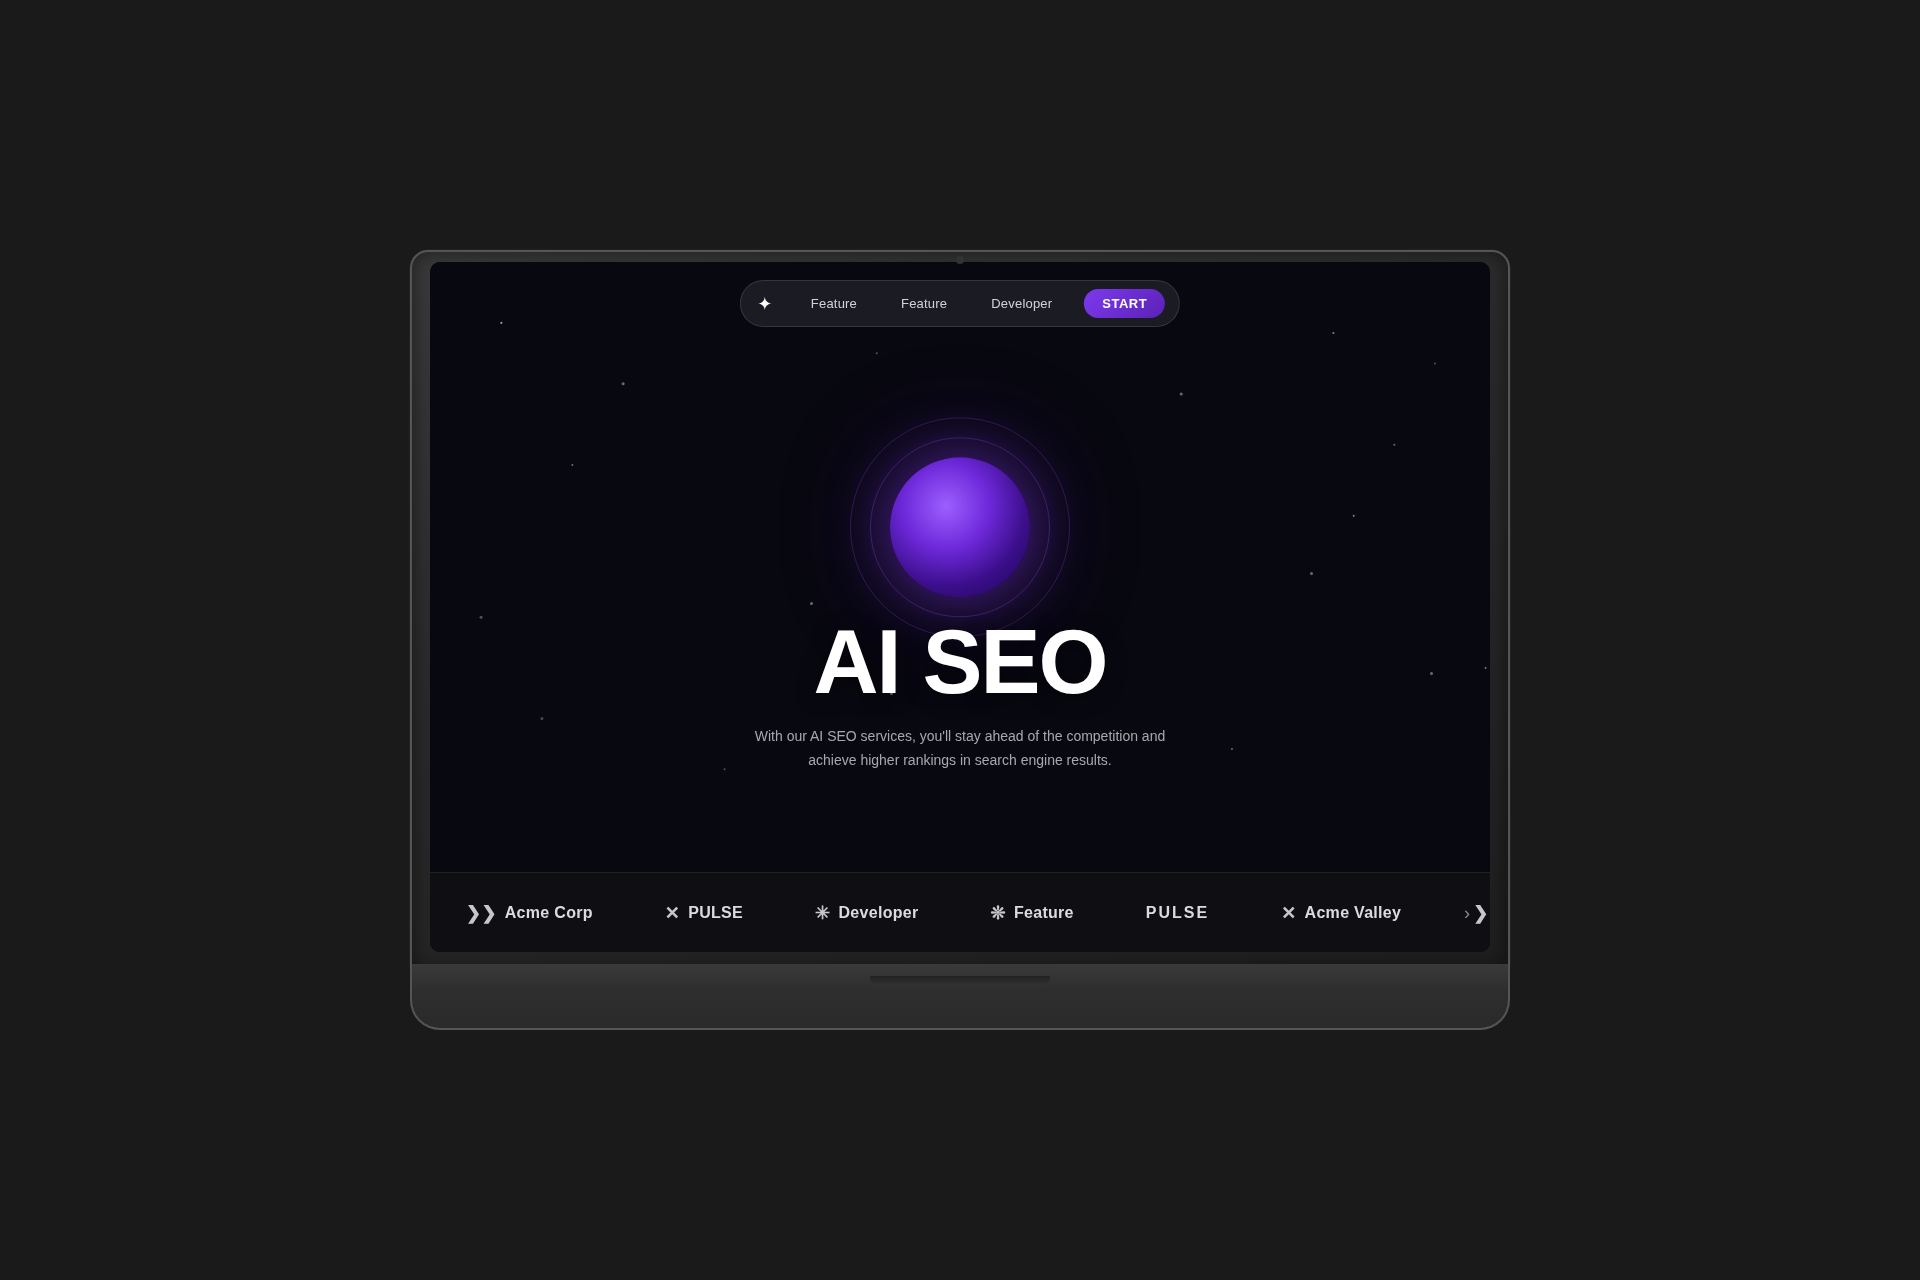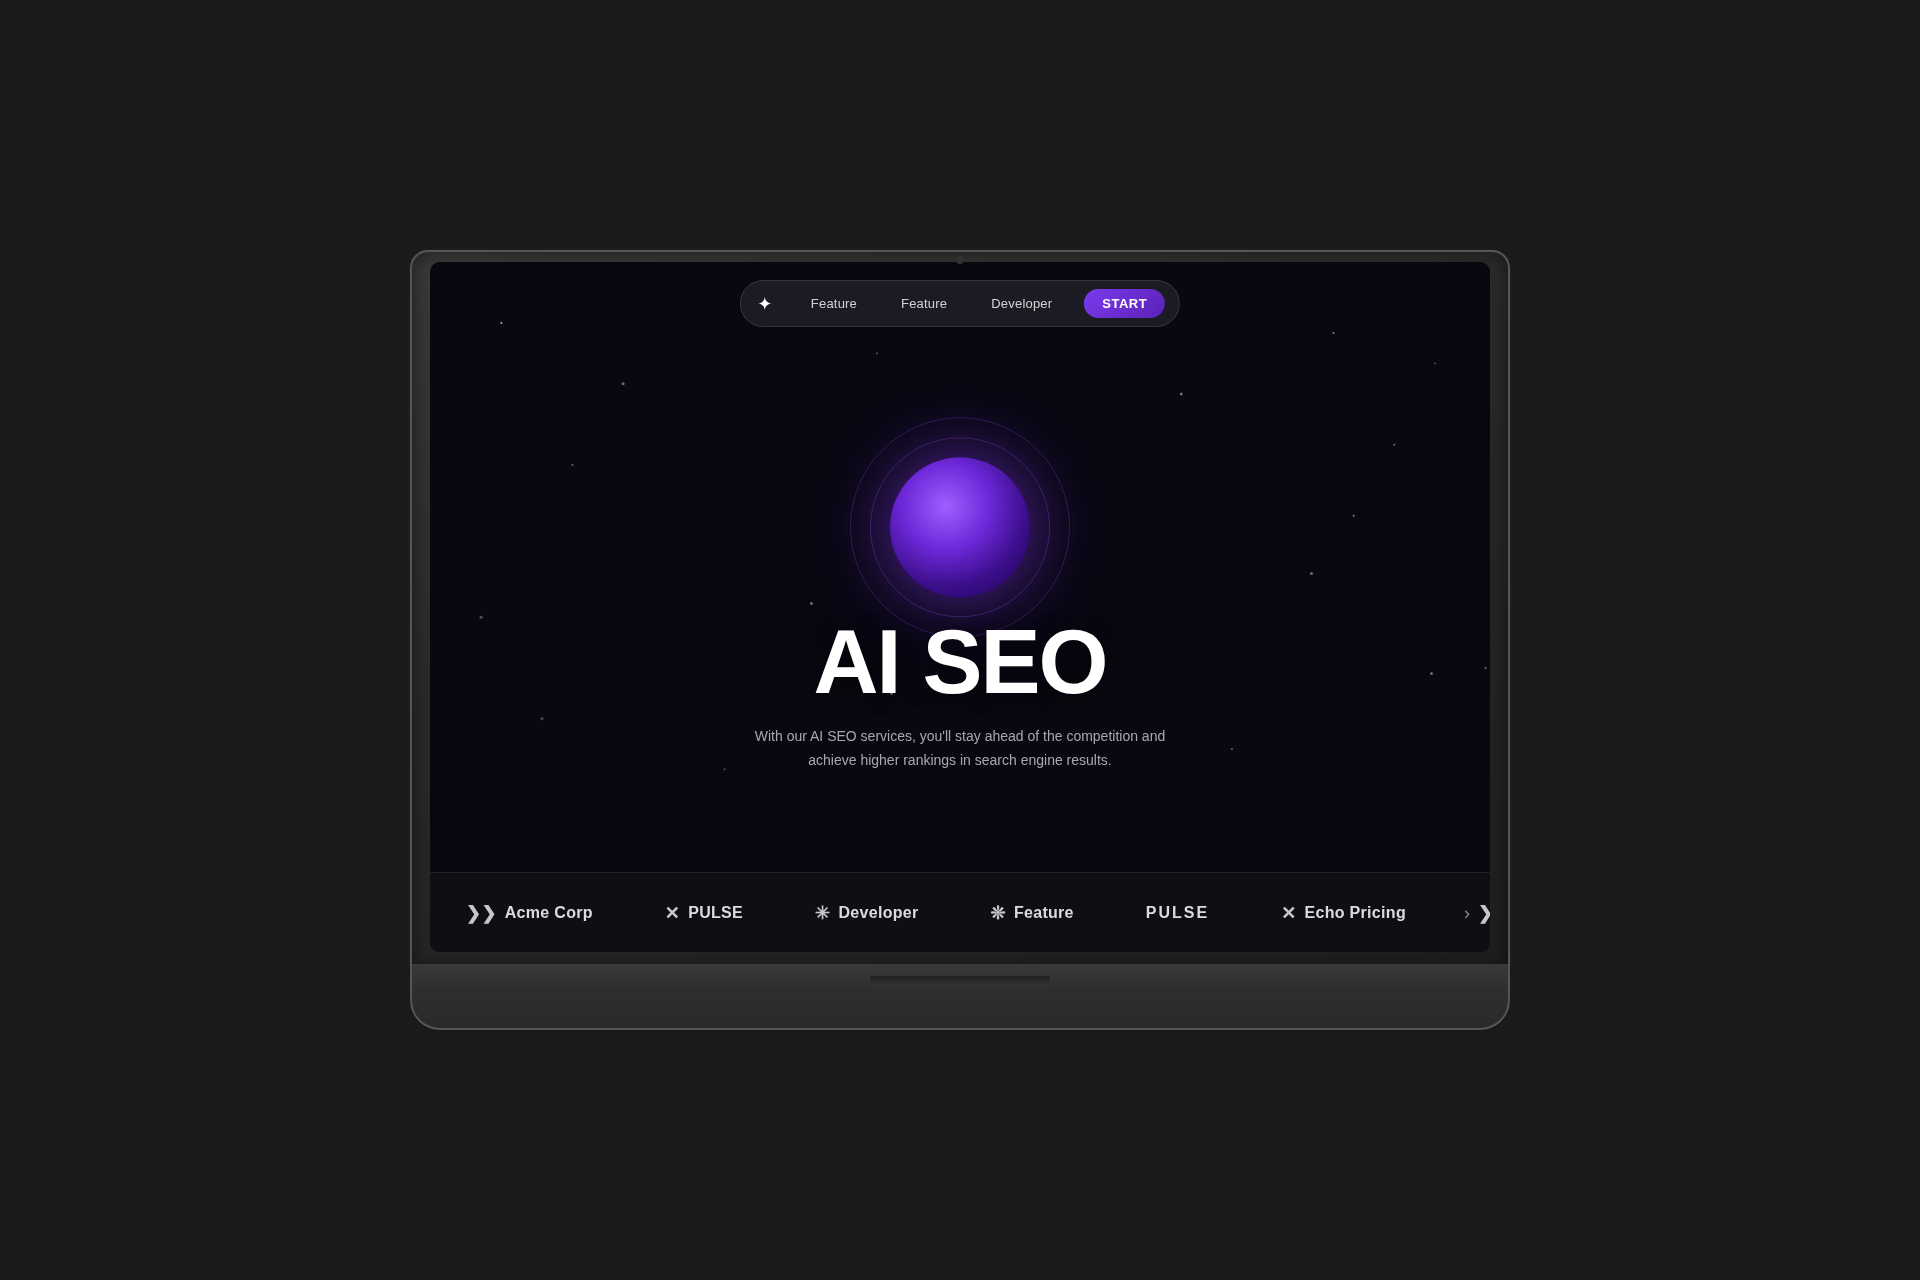--- a/index.html
+++ b/index.html
@@ -371,21 +371,21 @@
             </div>
             <div class="partner-item">
               <span class="partner-icon">❊</span>
               <span>Feature</span>
             </div>
             <div class="partner-item">
               <span style="font-weight:700; letter-spacing:2px;">PULSE</span>
             </div>
             <div class="partner-item">
               <span class="partner-icon">✕</span>
-              <span>Echo Pricing</span>
+              <span>Acme Valley</span>
             </div>
             <div class="partner-item">
               <span class="partner-icon">❯❯</span>
               <span>Acme Corp</span>
             </div>
 
           </div>
 
           <div class="scroll-arrow">›</div>
         </div>

